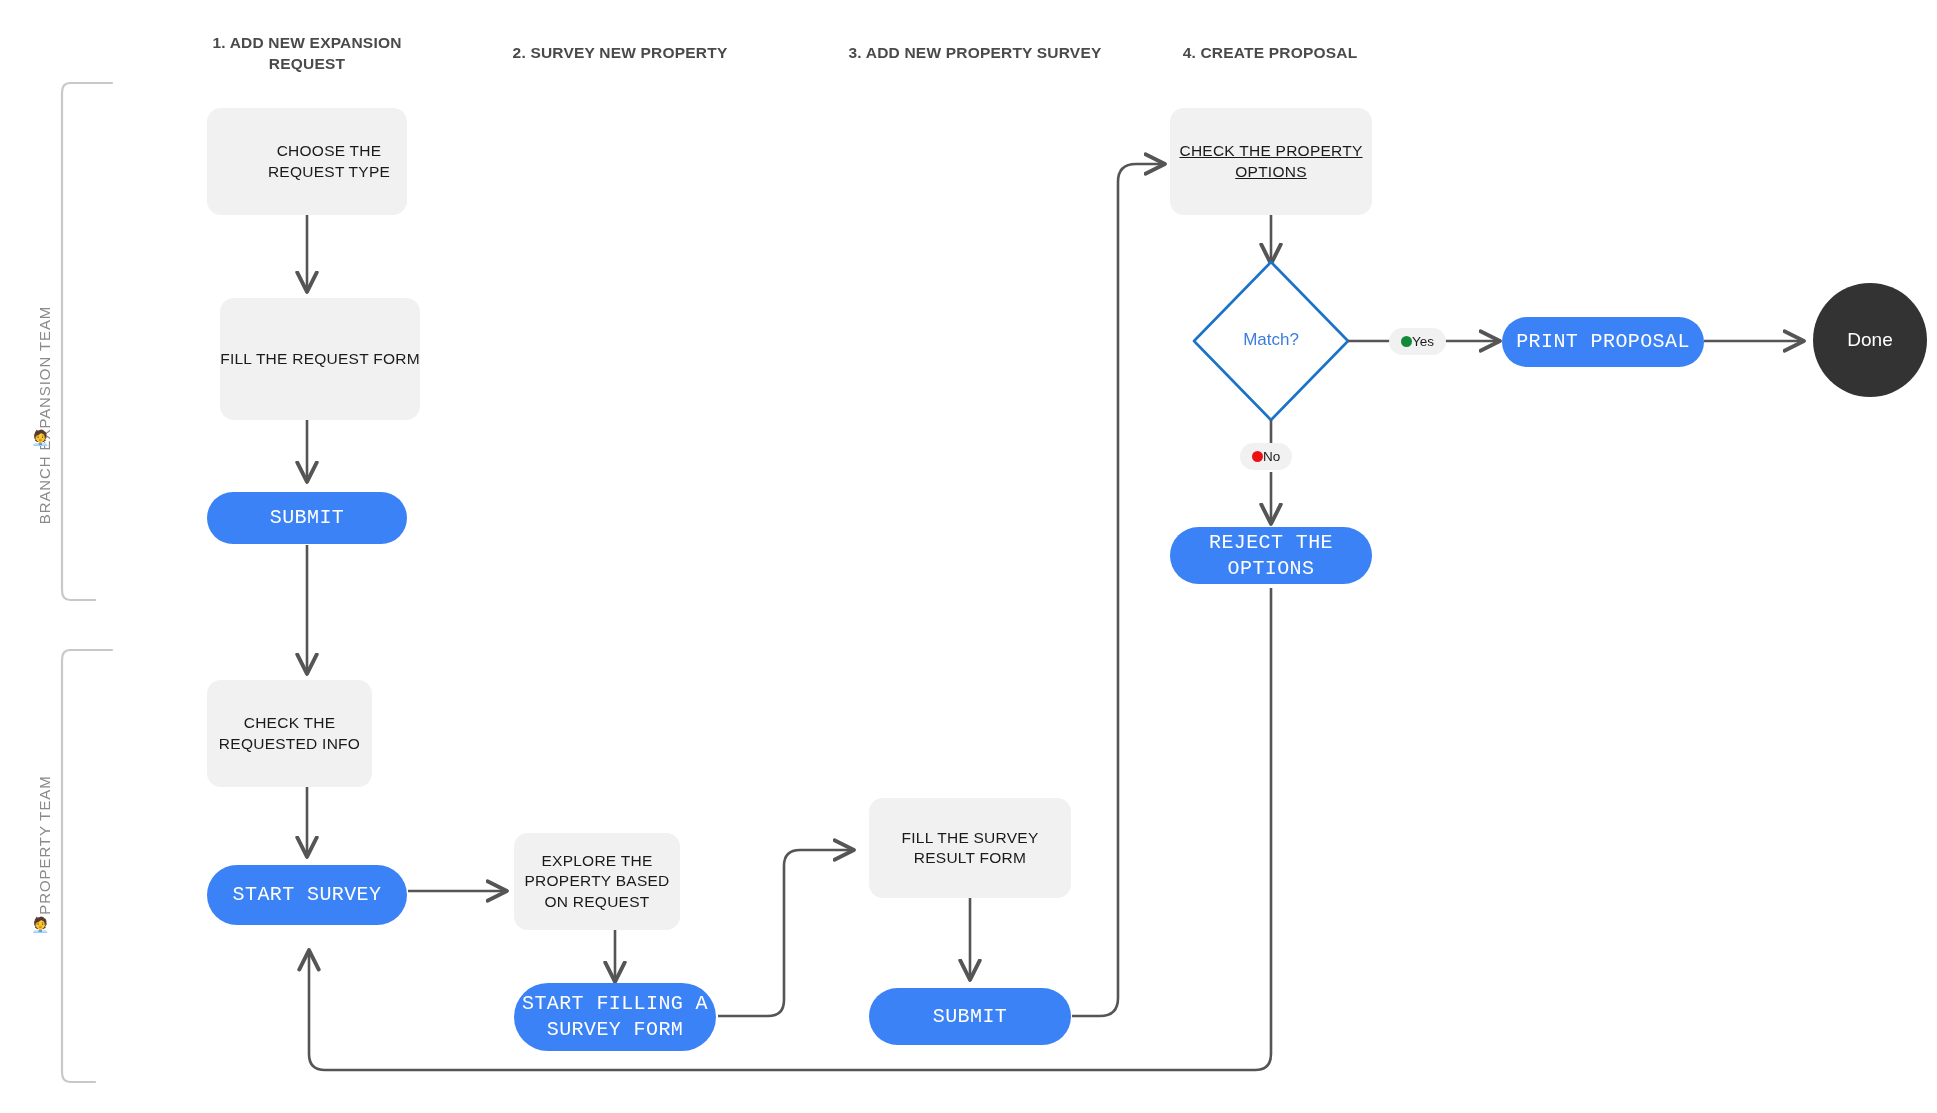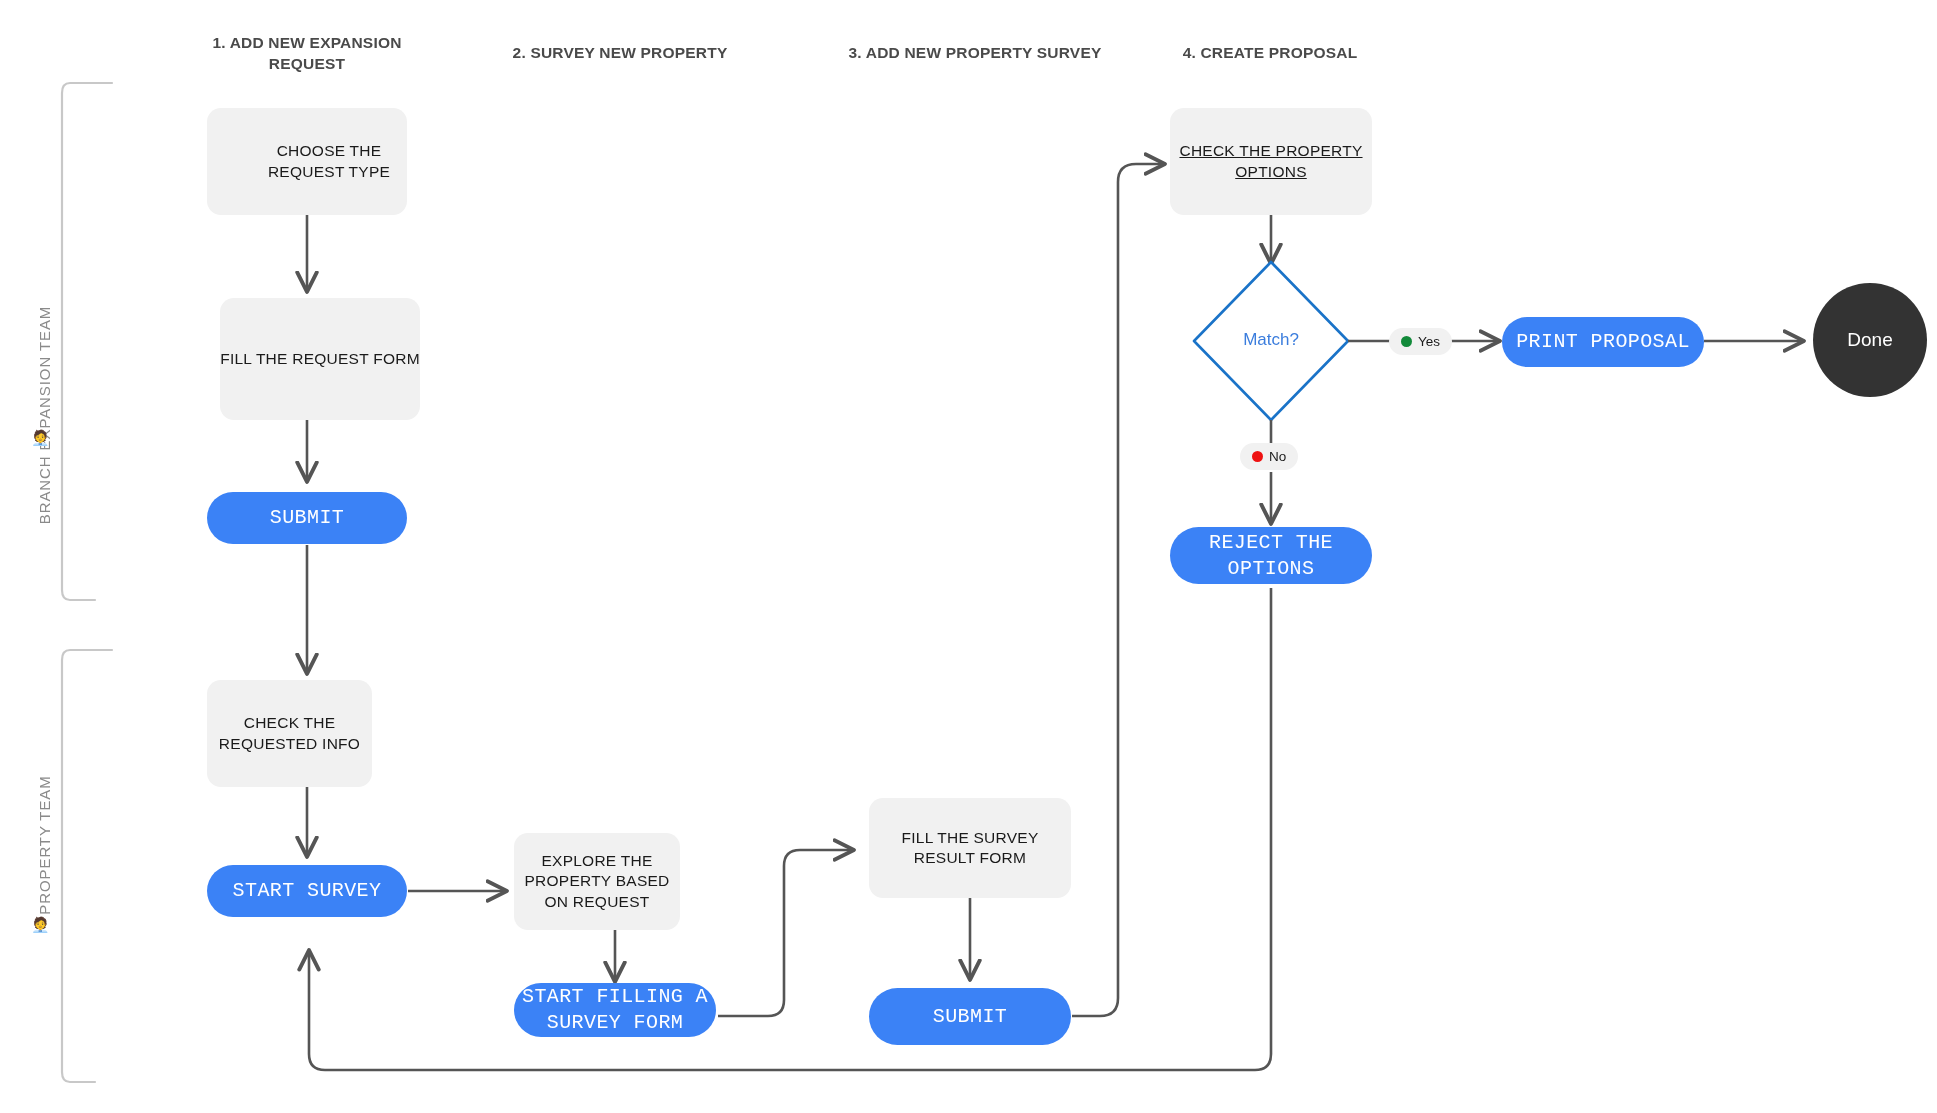--- a/index.html
+++ b/index.html
@@ -80,21 +80,21 @@
     text-align: center;
     width: 160px;
   }
   .edge-label {
     position: absolute;
     background: #f1f1f1;
     border-radius: 999px;
     height: 27px;
     display: flex;
     align-items: center;
-    gap: 6px;
+    gap: 0;
     padding: 0 12px;
     font-size: 13.5px;
     color: #1a1a1a;
     box-sizing: border-box;
   }
   .dot {
     width: 11px;
     height: 11px;
     border-radius: 50%;
     display: inline-block;
@@ -204,29 +204,29 @@
 </div>
 
 <div class="node node-blue" style="left:207px; top:492px; width:200px; height:52px;">
   <span>SUBMIT</span>
 </div>
 
 <div class="node node-grey" style="left:207px; top:680px; width:165px; height:107px;">
   <span>CHECK THE REQUESTED INFO</span>
 </div>
 
-<div class="node node-blue" style="left:207px; top:865px; width:200px; height:52px;text-align:right;">
+<div class="node node-blue" style="left:207px; top:865px; width:200px; height:60px;text-align:right;">
   <span>START SURVEY</span>
 </div>
 
 <div class="node node-grey" style="left:514px; top:833px; width:166px; height:97px;">
   <span>EXPLORE THE PROPERTY BASED ON REQUEST</span>
 </div>
 
-<div class="node node-blue" style="left:514px; top:983px; width:202px; height:54px;">
+<div class="node node-blue" style="left:514px; top:983px; width:202px; height:68px;">
   <span>START FILLING A SURVEY FORM</span>
 </div>
 
 <div class="node node-grey" style="left:869px; top:798px; width:202px; height:100px;">
   <span>FILL THE SURVEY RESULT FORM</span>
 </div>
 
 <div class="node node-blue" style="left:869px; top:988px; width:202px; height:57px;">
   <span>SUBMIT</span>
 </div>

